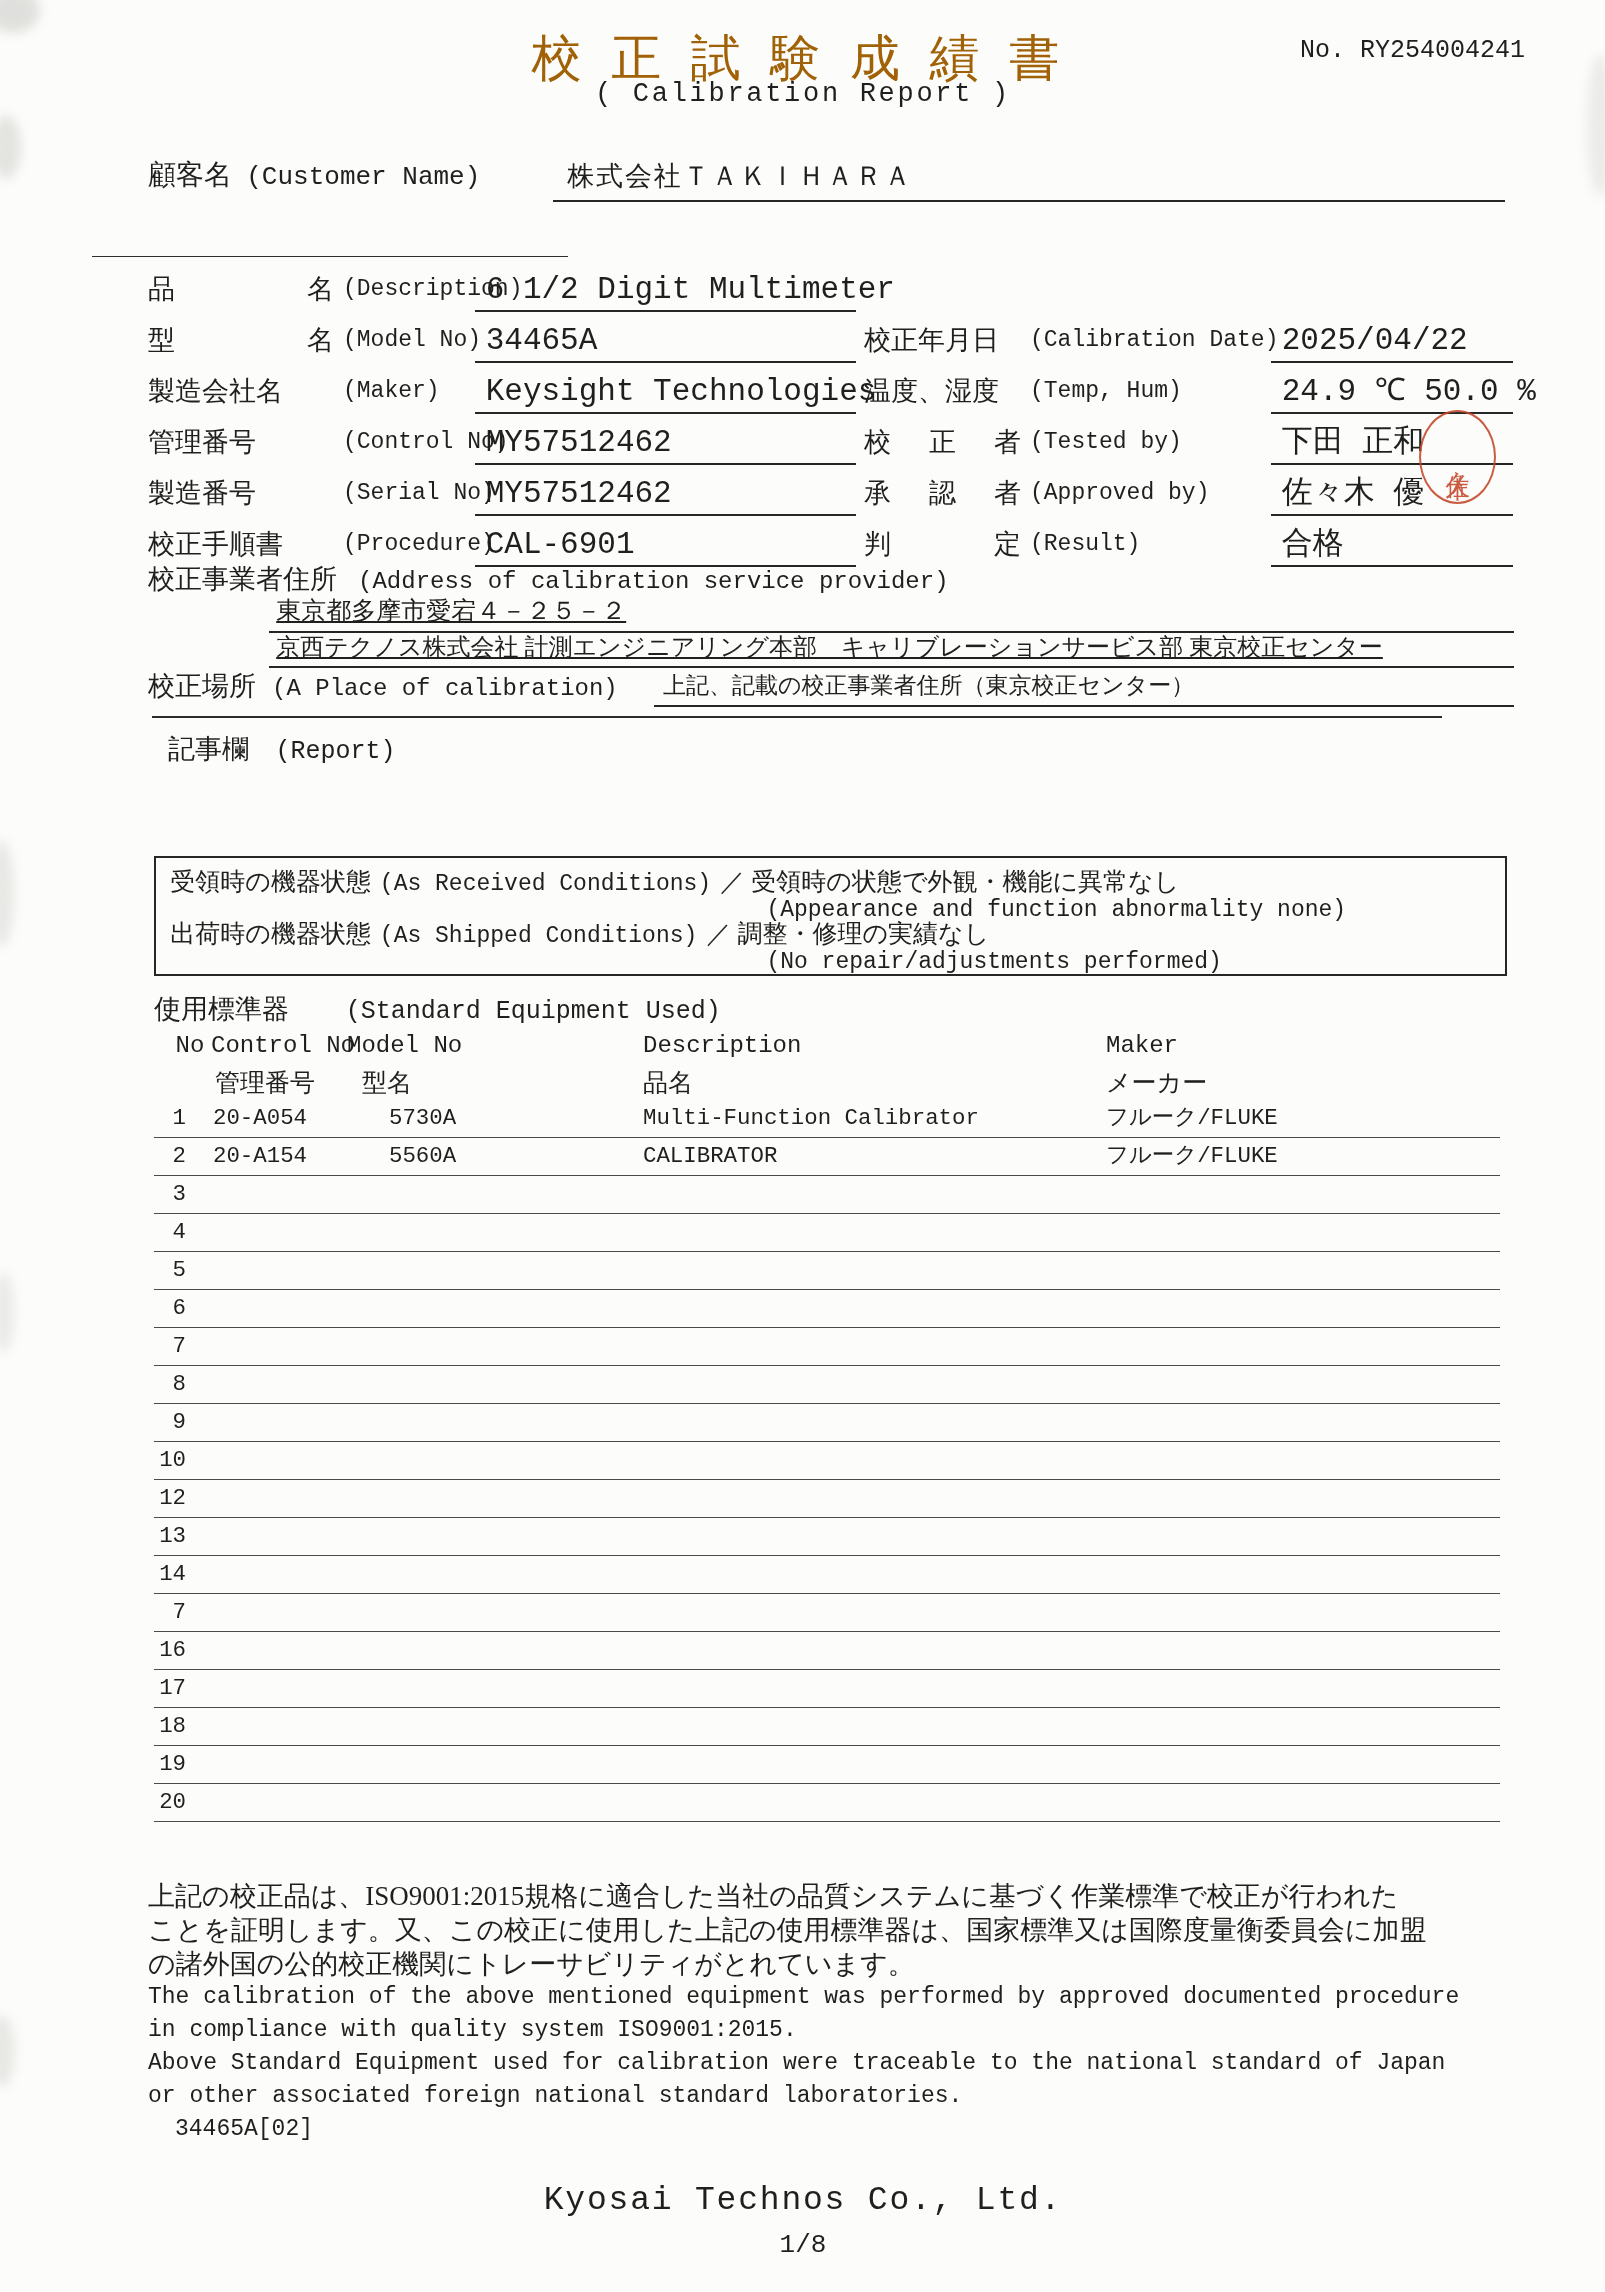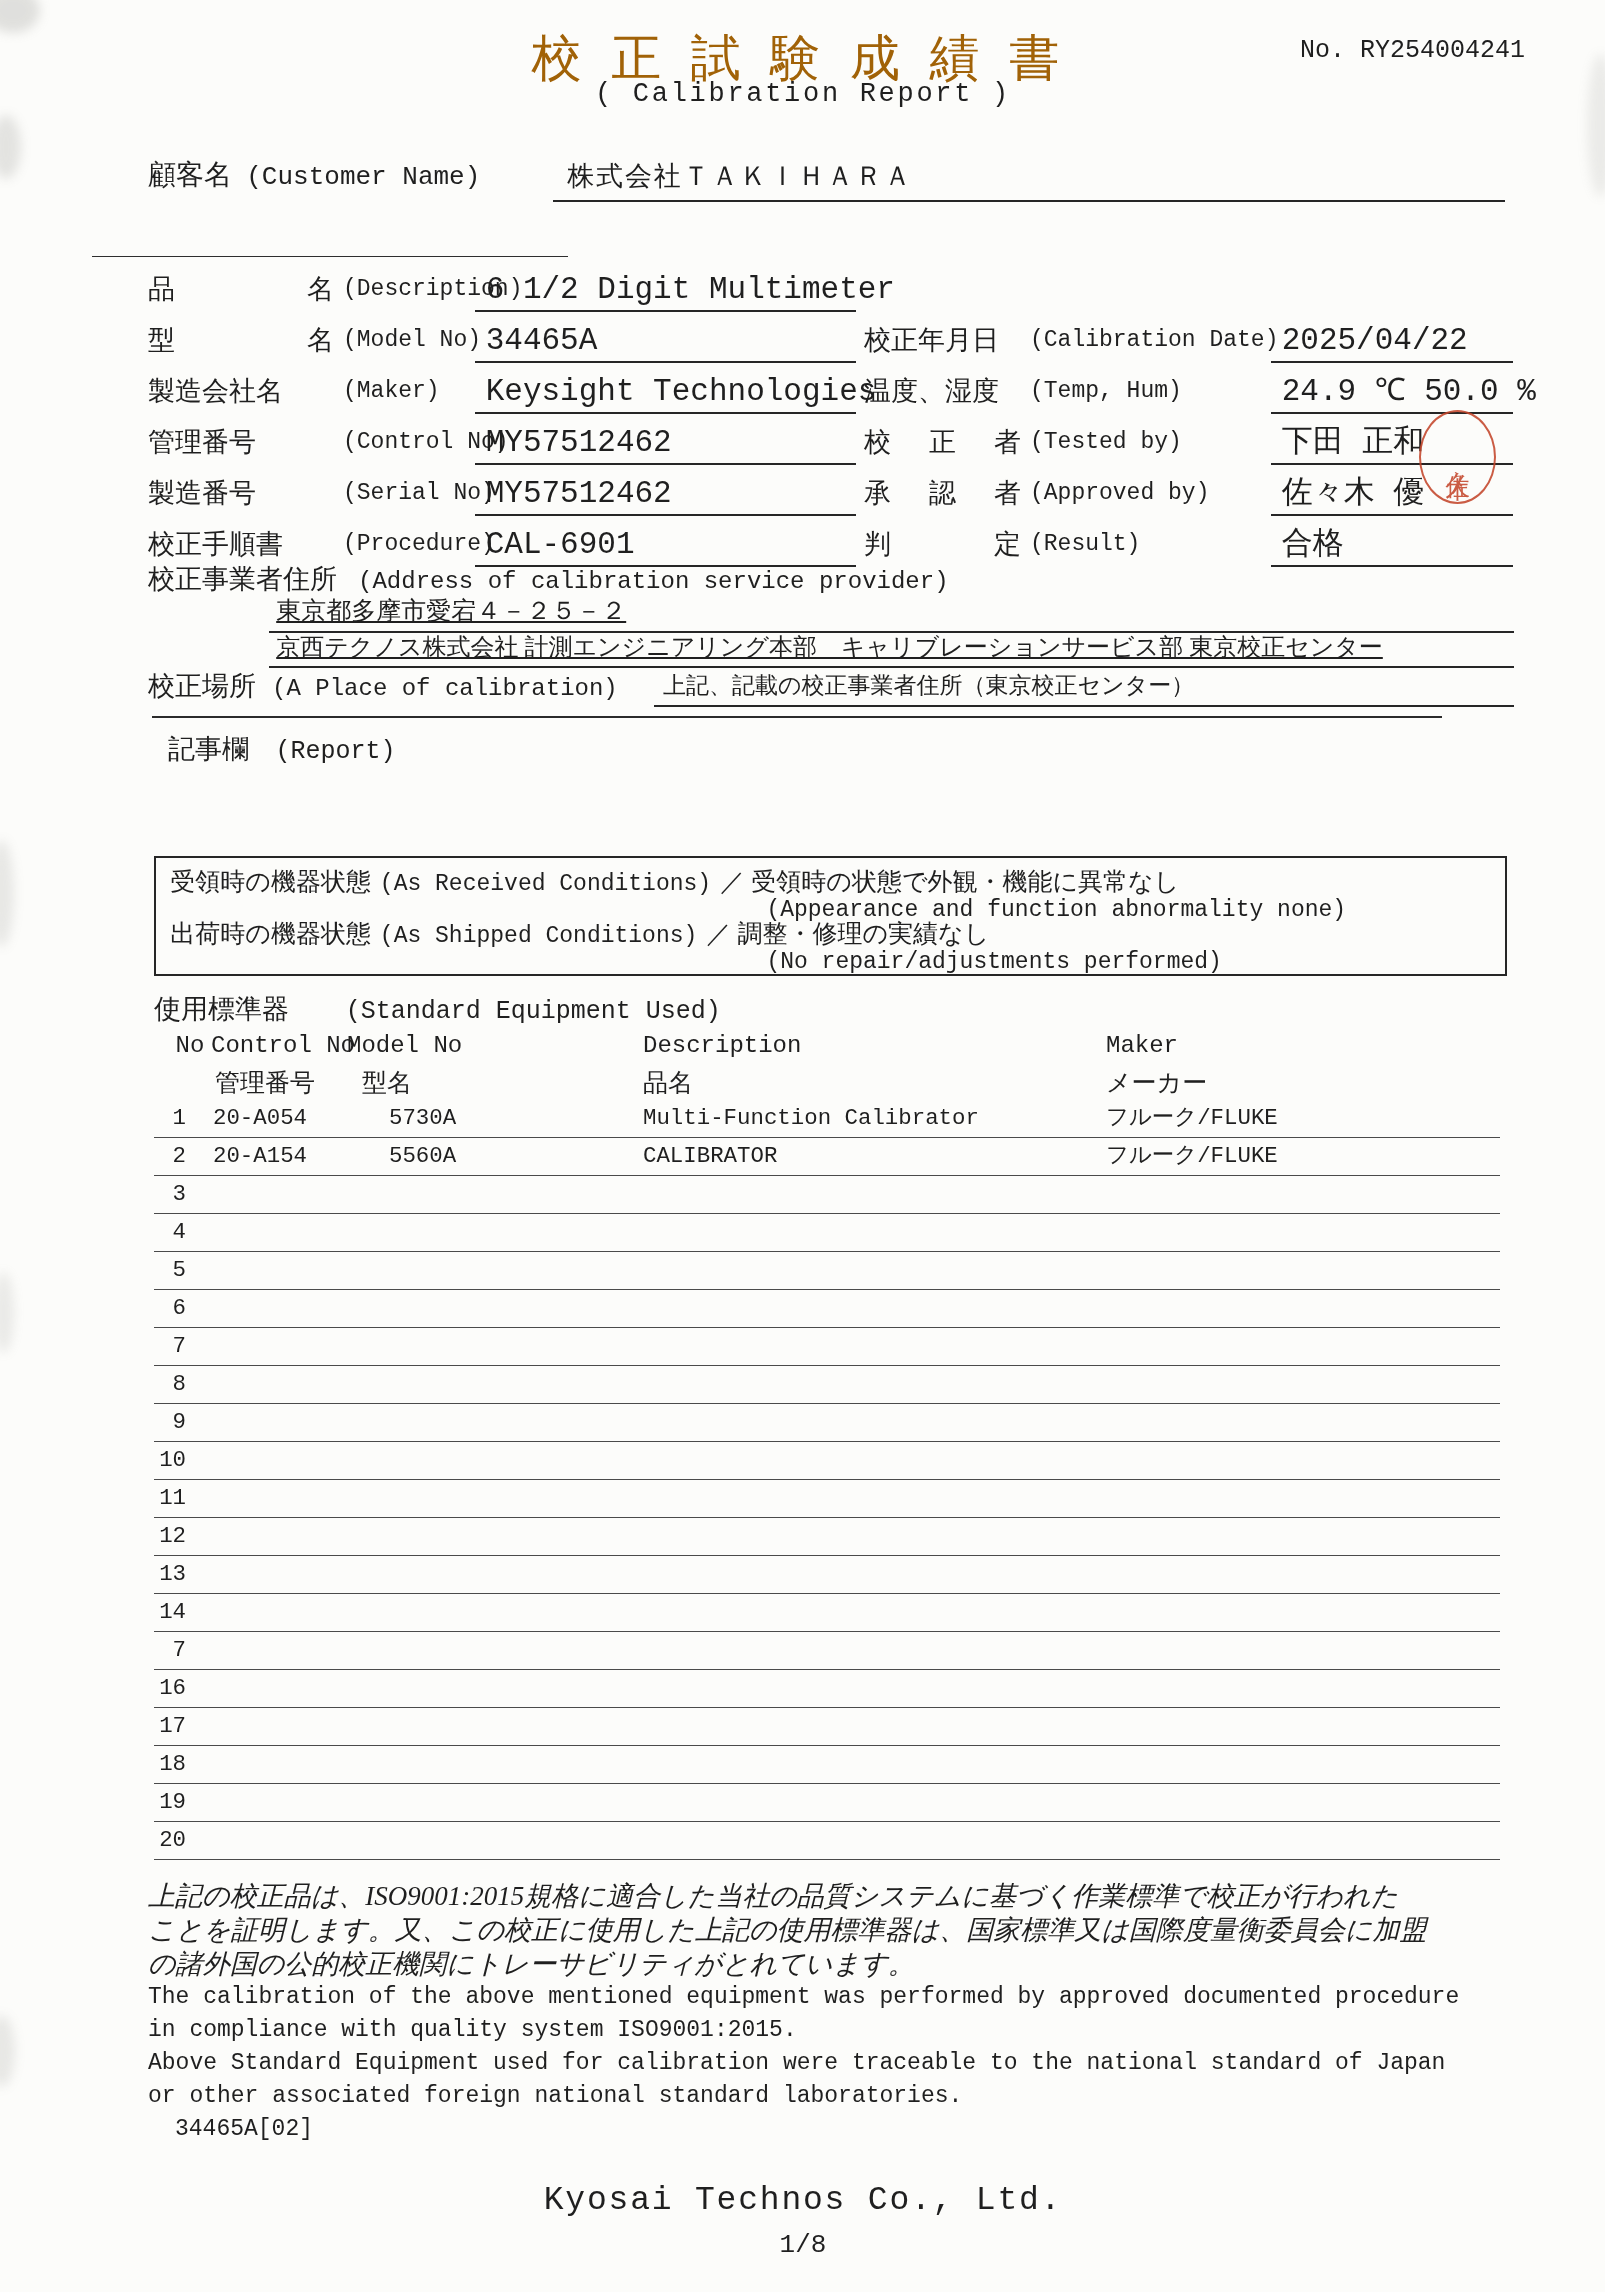--- a/index.html
+++ b/index.html
@@ -79,21 +79,21 @@
   .j-control{left:61px;} .j-model{left:208px;} .j-desc{left:489px;} .j-maker{left:952px;}
   .erows{position:absolute;left:154px;top:1100px;width:1346px;}
   .erow{position:relative;height:37px;border-bottom:1.8px solid #4a4a4a;}
   .erow span{position:absolute;font-size:22.4px;line-height:36px;white-space:nowrap;
              font-family:"Liberation Mono","DejaVu Sans Mono",monospace;}
   .c-no{left:0;width:32px;text-align:right;}
   .c-control{left:59px;} .c-model{left:235px;} .c-desc{left:489px;} .c-maker{left:952px;}
 
   
   .cert{position:absolute;left:148px;top:1879px;width:1379px;}
-  .cert .jp{font-size:27px;line-height:34px;white-space:nowrap;font-style:italic;}
+  .cert .jp{font-size:27px;line-height:34px;white-space:nowrap;}
   .cert .en{font-size:23px;line-height:33px;white-space:nowrap;}
   .cert .fn{font-size:23px;line-height:33px;padding-left:27px;}
 
   
   .f-company{position:absolute;left:0;width:100%;top:2182px;text-align:center;font-size:33px;letter-spacing:1.8px;}
   .f-page{position:absolute;left:0;width:100%;top:2230px;text-align:center;font-size:26px;}
 
   
   .art{position:absolute;background:#8d8d88;border-radius:50%;filter:blur(5.4px);}
 </style>
@@ -277,27 +277,20 @@
       </div>
       <div class="erow">
         <span class="c-no">9</span>
         <span class="c-control"></span>
         <span class="c-model"></span>
         <span class="c-desc"></span>
         <span class="c-maker"></span>
       </div>
       <div class="erow">
         <span class="c-no">10</span>
-        <span class="c-control"></span>
-        <span class="c-model"></span>
-        <span class="c-desc"></span>
-        <span class="c-maker"></span>
-      </div>
-      <div class="erow">
-        <span class="c-no">11</span>
         <span class="c-control"></span>
         <span class="c-model"></span>
         <span class="c-desc"></span>
         <span class="c-maker"></span>
       </div>
       <div class="erow">
         <span class="c-no">12</span>
         <span class="c-control"></span>
         <span class="c-model"></span>
         <span class="c-desc"></span>

